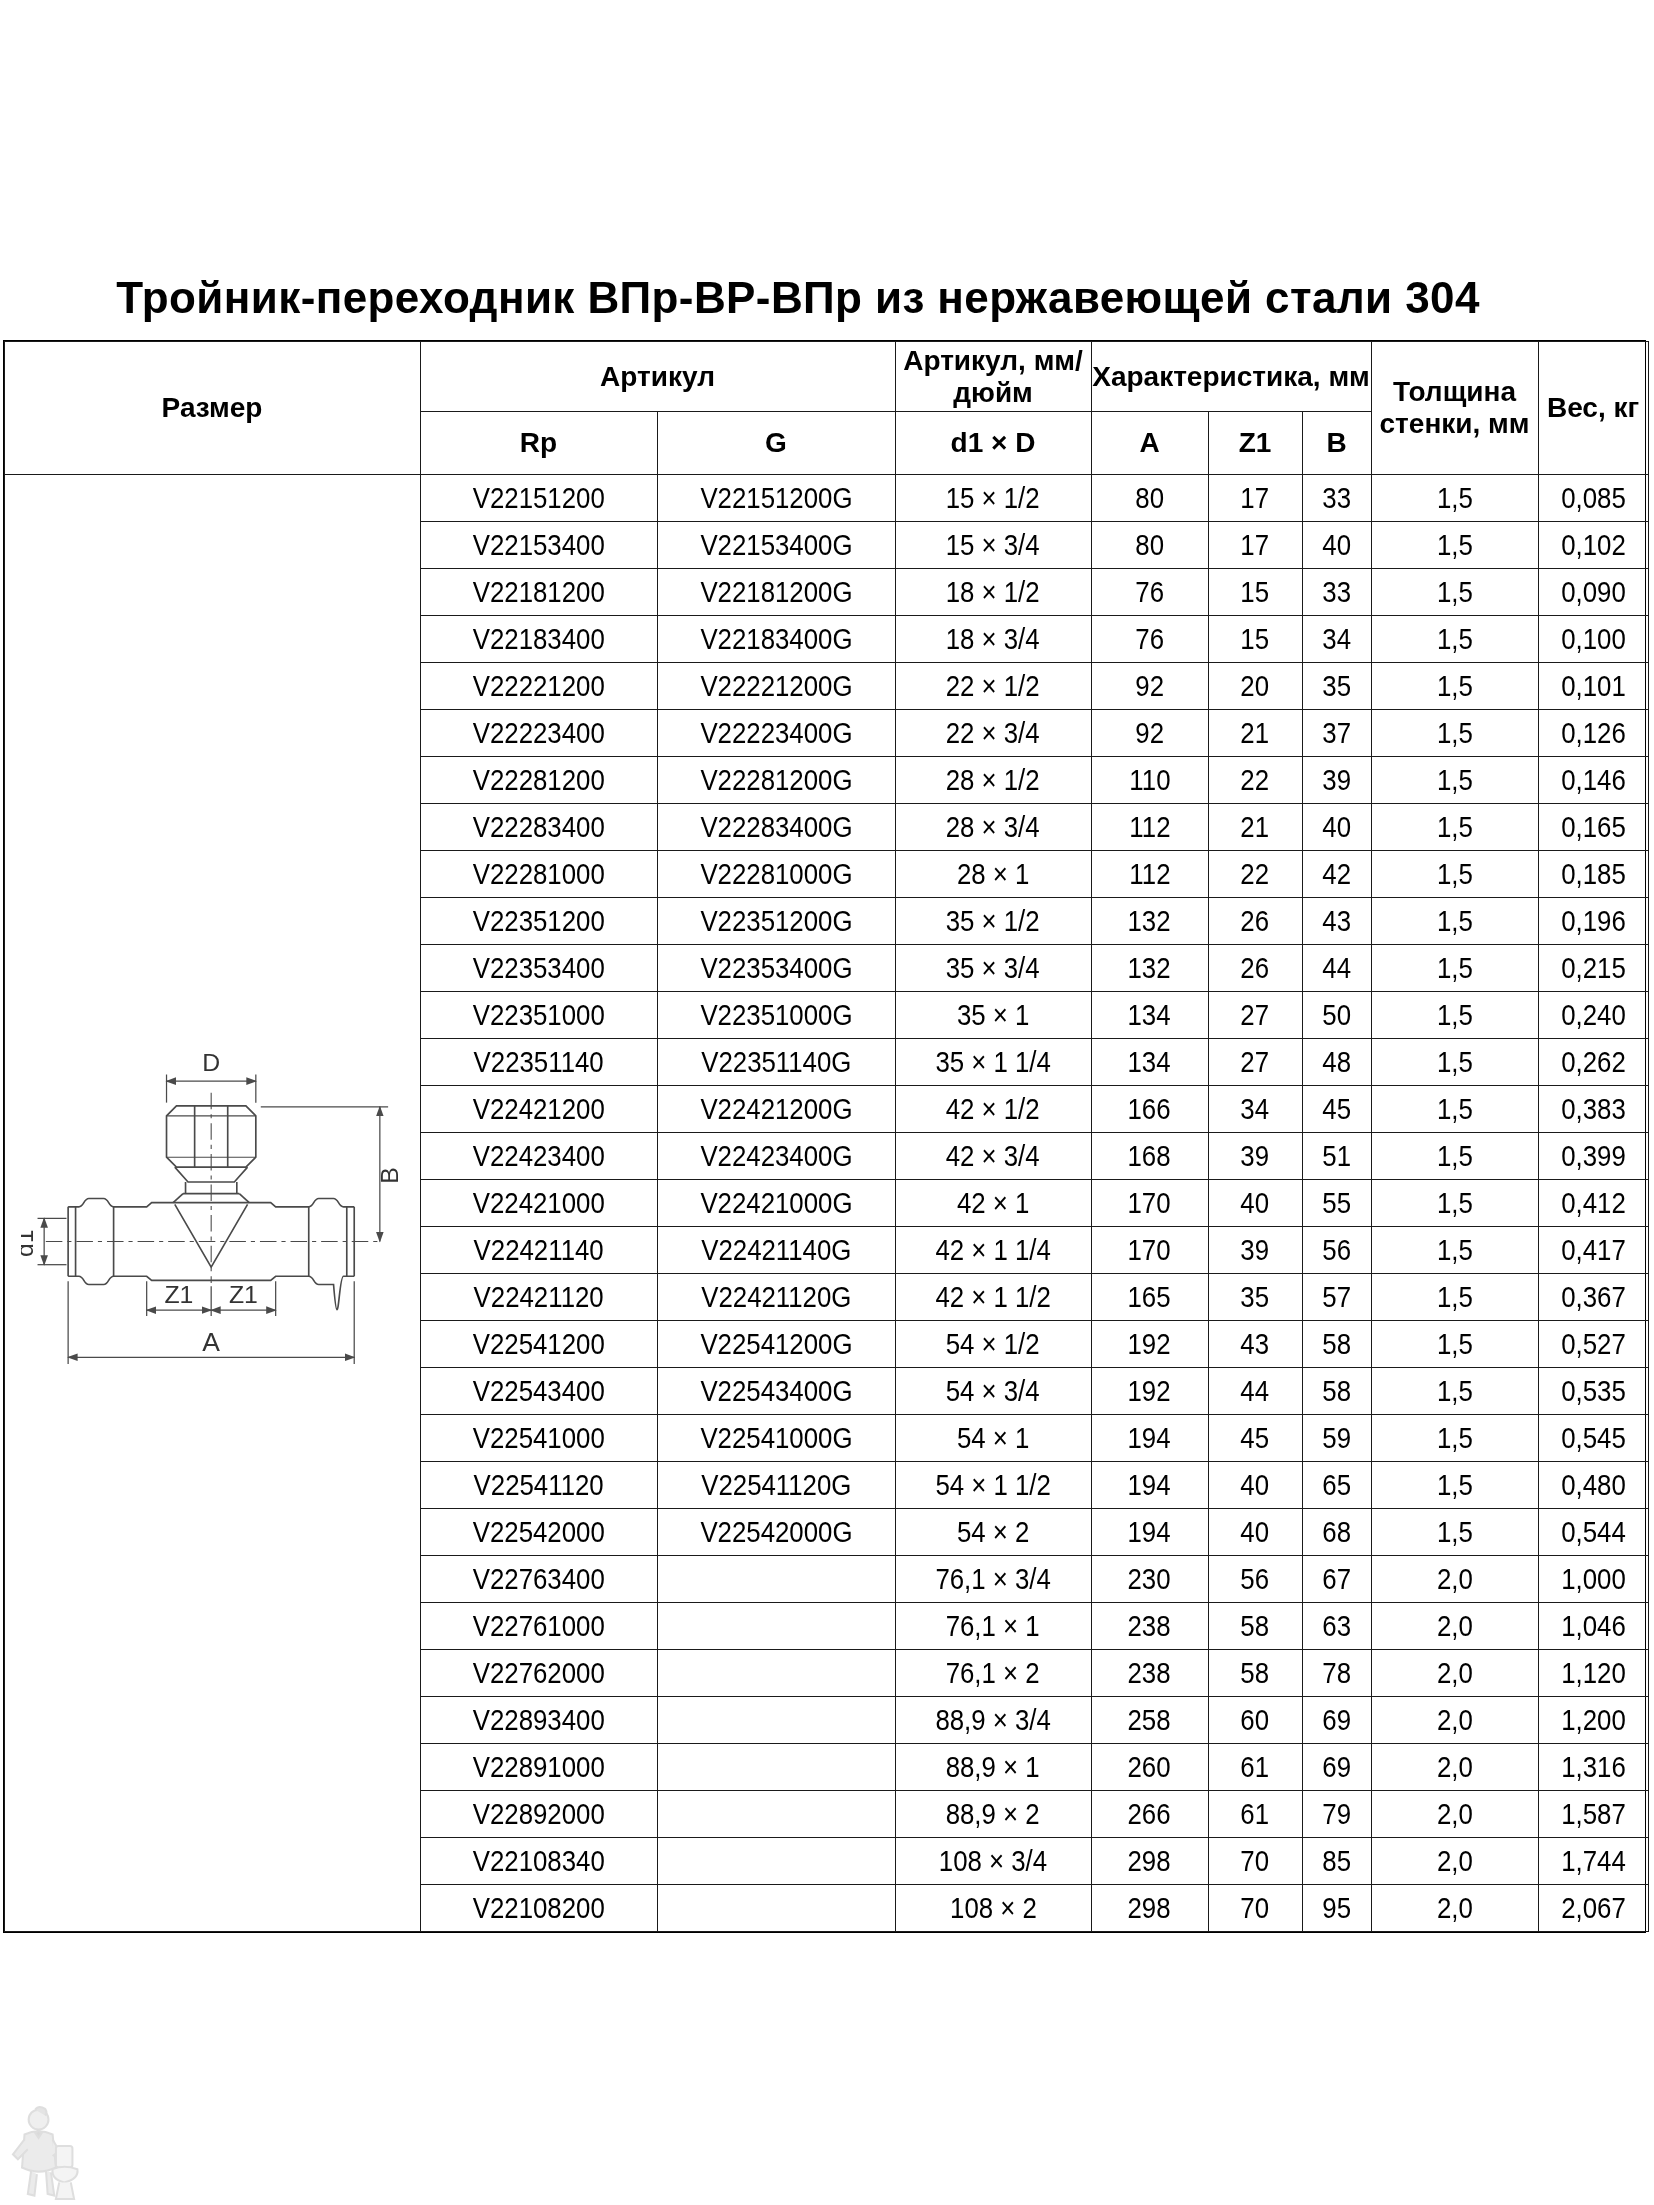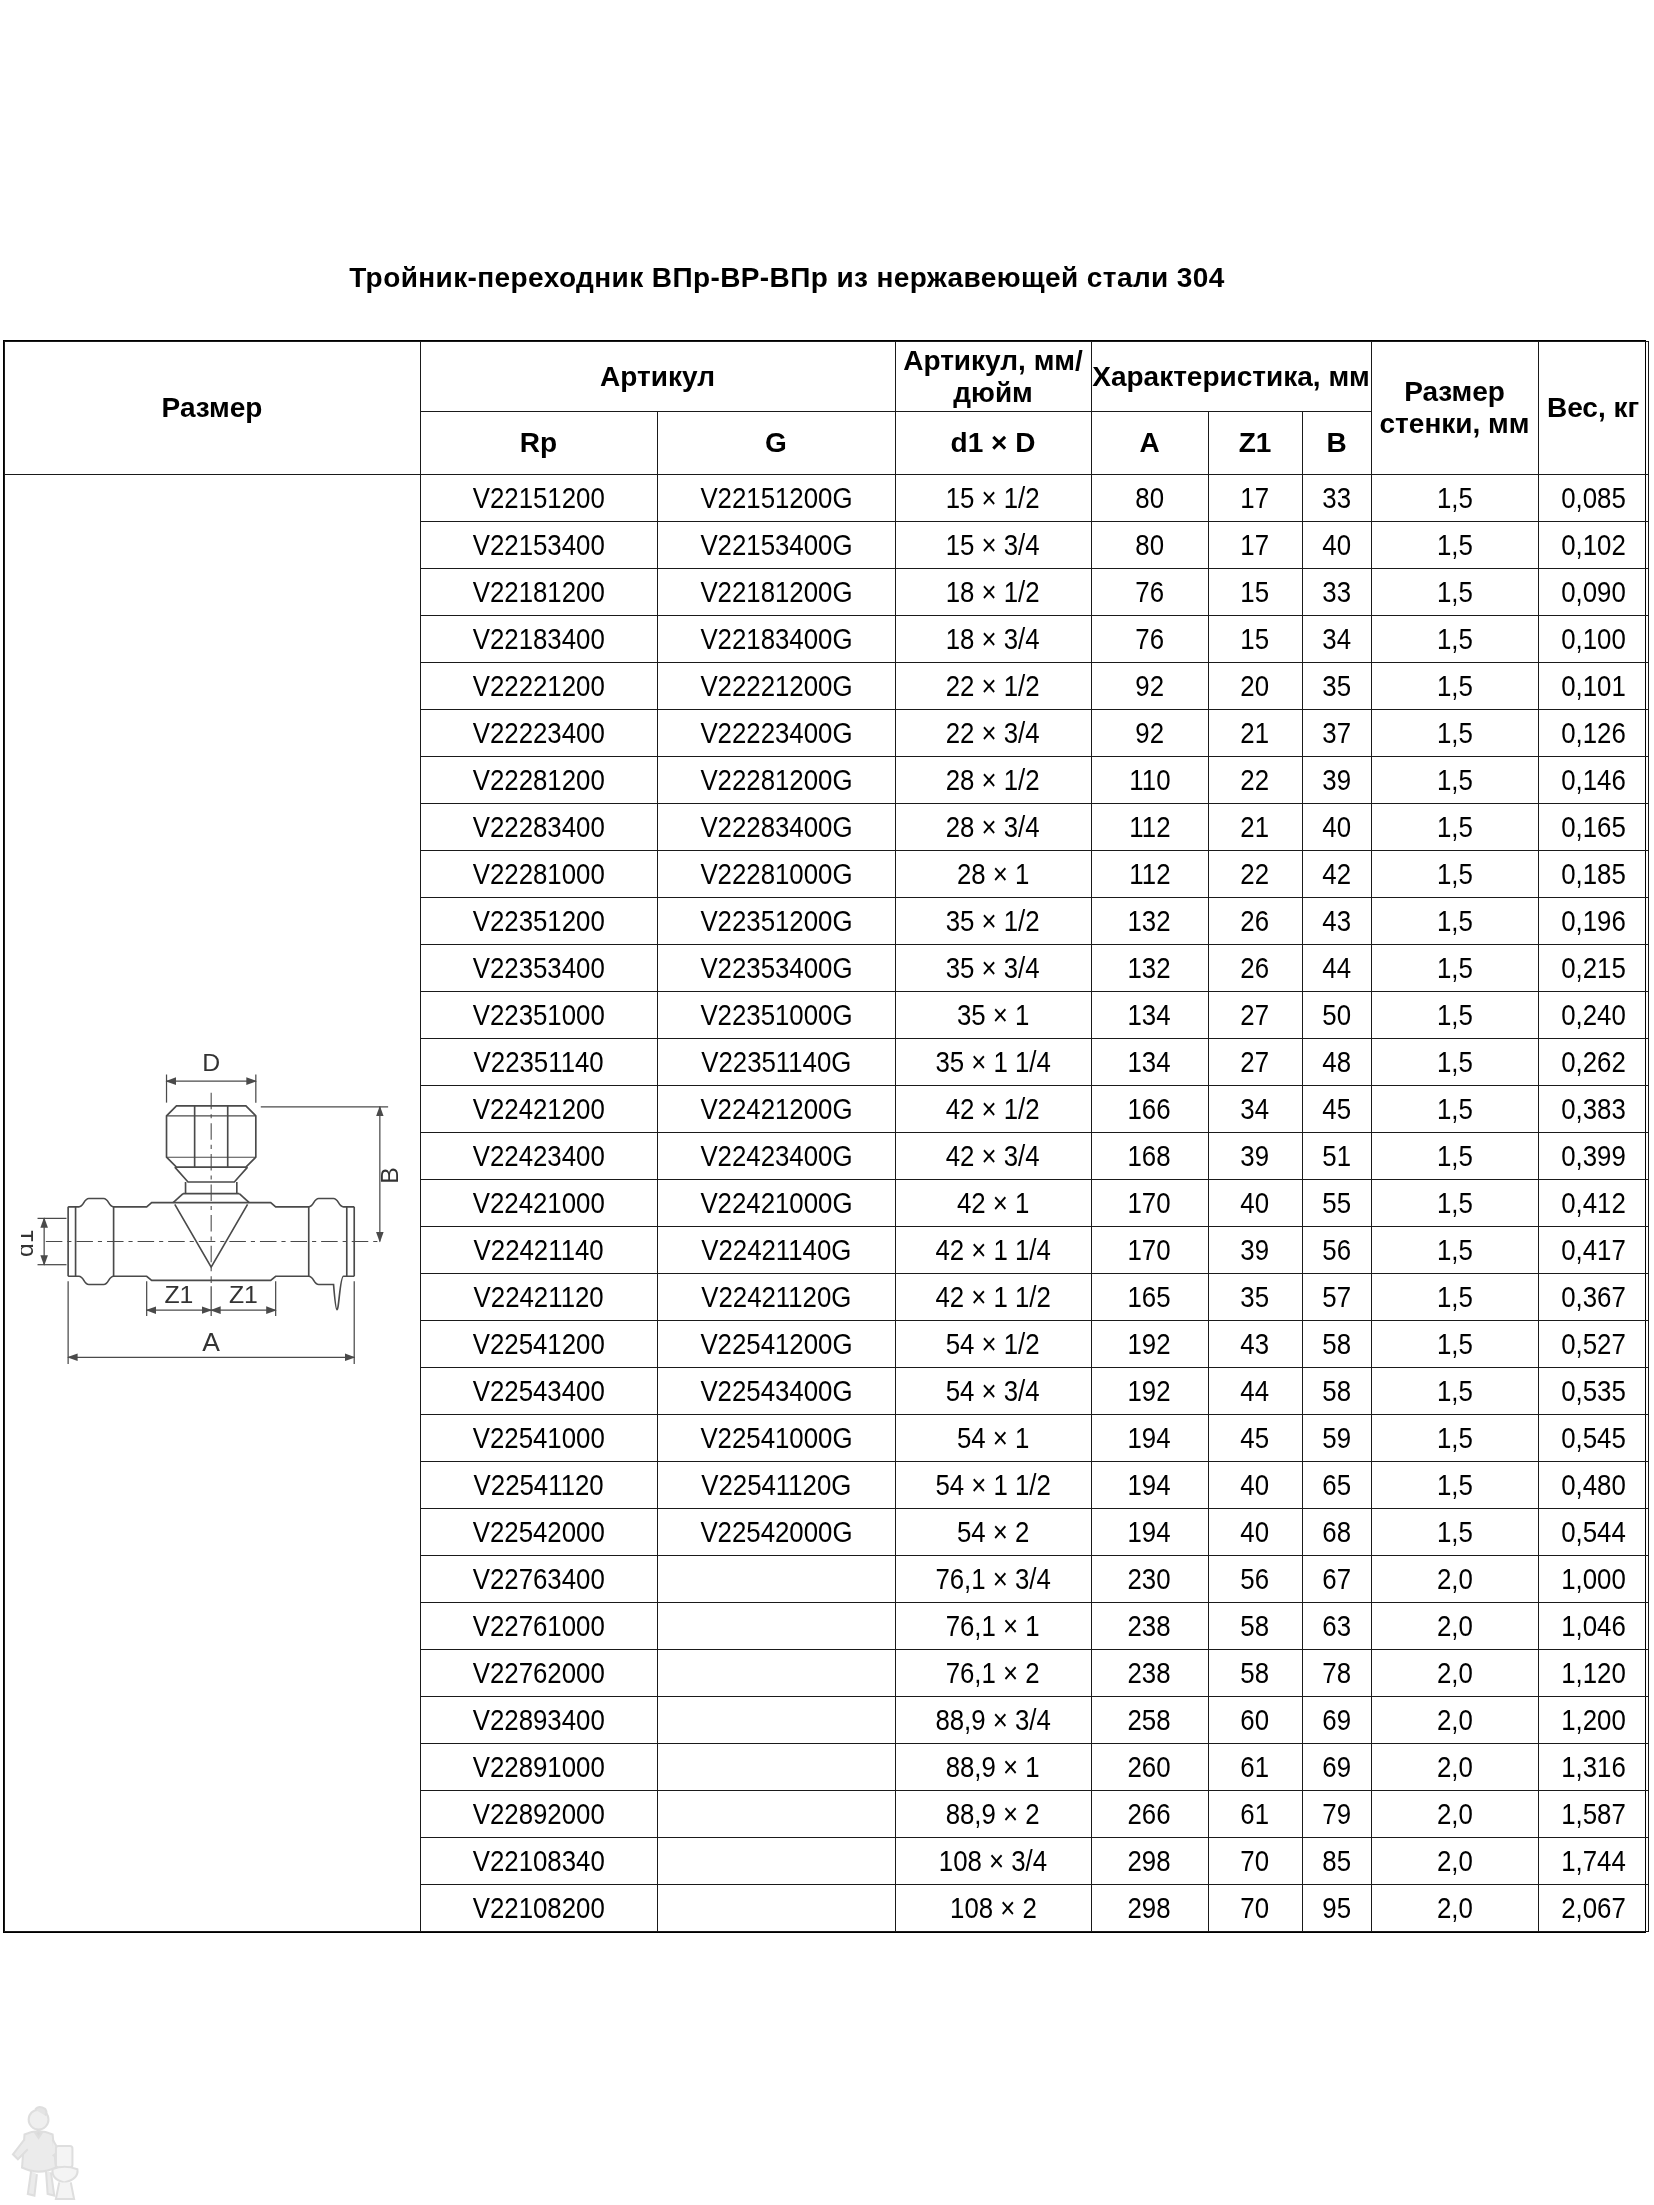--- a/index.html
+++ b/index.html
@@ -3,21 +3,21 @@
 <meta charset="utf-8">
 <style>
   html,body{margin:0;padding:0;}
   body{
     width:1654px;height:2205px;background:#ffffff;color:#000;
     font-family:"Liberation Sans", sans-serif;
     position:relative;overflow:hidden;
   }
   .page-title{
     position:absolute;top:261px;left:0;width:1572px;
-    text-align:center;font-size:28px;font-weight:bold;margin:1px;
+    text-align:center;font-size:44px;font-weight:bold;margin:12px;
     letter-spacing:0.4px;
   }
   .table-wrap{
     position:absolute;top:340px;left:2.5px;width:1641px;
     border:1.7px solid #000;
   }
   table{border-collapse:collapse;width:100%;table-layout:fixed;}
   th,td{
     border:1.7px solid #1a1a1a;text-align:center;vertical-align:middle;
     padding:0;overflow:hidden;
@@ -50,21 +50,21 @@
       <col style="width:69px">
         <col style="width:167px">
         <col style="width:110px">
     </colgroup>
     <thead>
       <tr class="h1">
         <th rowspan="2">Размер</th>
         <th colspan="2">Артикул</th>
         <th>Артикул, мм/дюйм</th>
         <th colspan="3">Характеристика, мм</th>
-        <th rowspan="2">Размер стенки, мм</th>
+        <th rowspan="2">Толщина стенки, мм</th>
         <th rowspan="2">Вес, кг</th>
       </tr>
       <tr class="h2">
         <th>Rp</th>
         <th>G</th>
         <th>d1 × D</th>
         <th>A</th>
         <th>Z1</th>
         <th>B</th>
       </tr>

